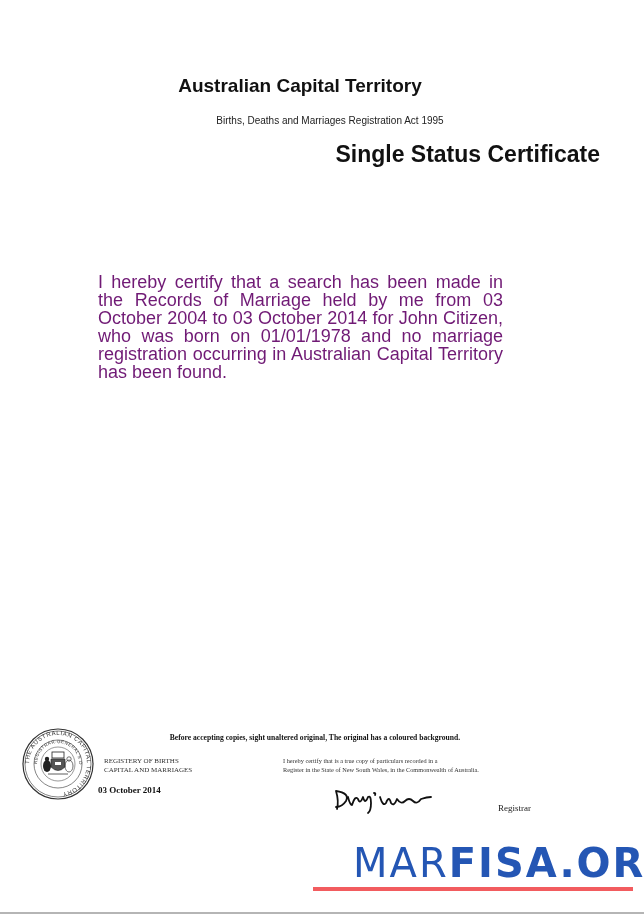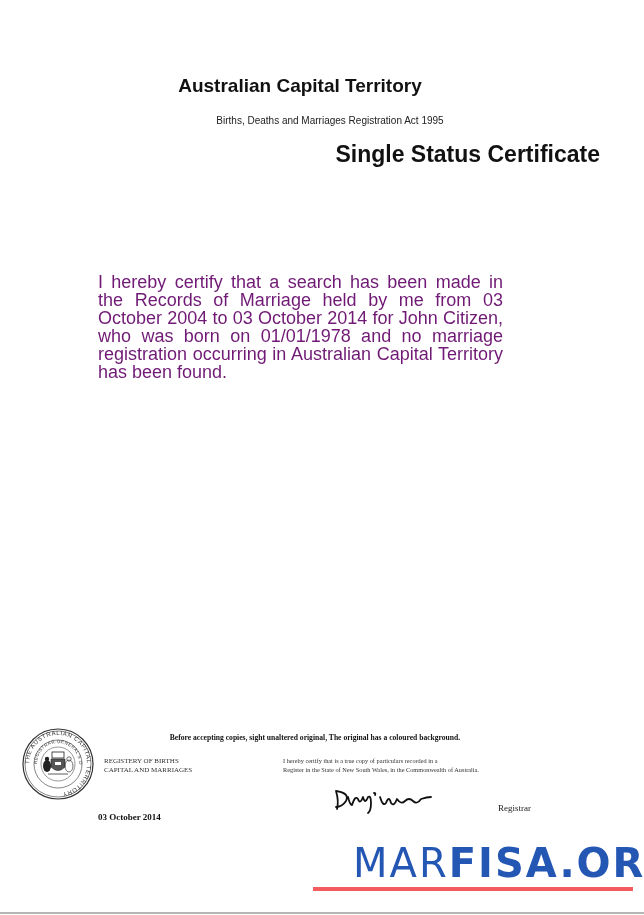--- a/index.html
+++ b/index.html
@@ -26,21 +26,21 @@
     }
     .warning {
       left: 150px; width: 330px; top: 733px; text-align: center;
       font-family: "Liberation Serif", serif; font-weight: bold; font-size: 7.6px; color: #111;
     }
     .registry {
       left: 104px; top: 757px;
       font-family: "Liberation Serif", serif; font-size: 7px; line-height: 8.5px; color: #333;
     }
     .issue-date {
-      left: 98px; top: 812px;
+      left: 98px; top: 785px;
       font-family: "Liberation Serif", serif; font-weight: bold; font-size: 9px; color: #111;
     }
     .certify-small {
       left: 283px; top: 757px; width: 260px;
       font-family: "Liberation Serif", serif; font-size: 6.3px; line-height: 8.5px; color: #333;
     }
     .signature { left: 330px; top: 783px; }
     .registrar {
       left: 498px; top: 803px;
       font-family: "Liberation Serif", serif; font-size: 9px; color: #222; text-align: center;

